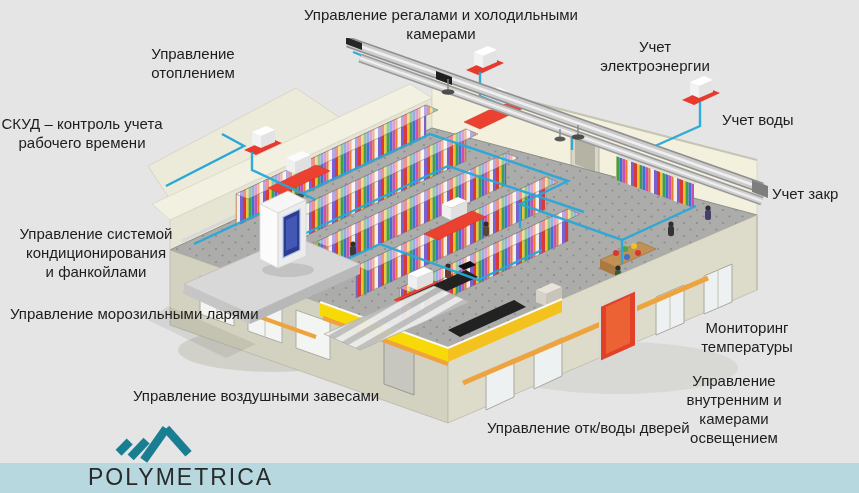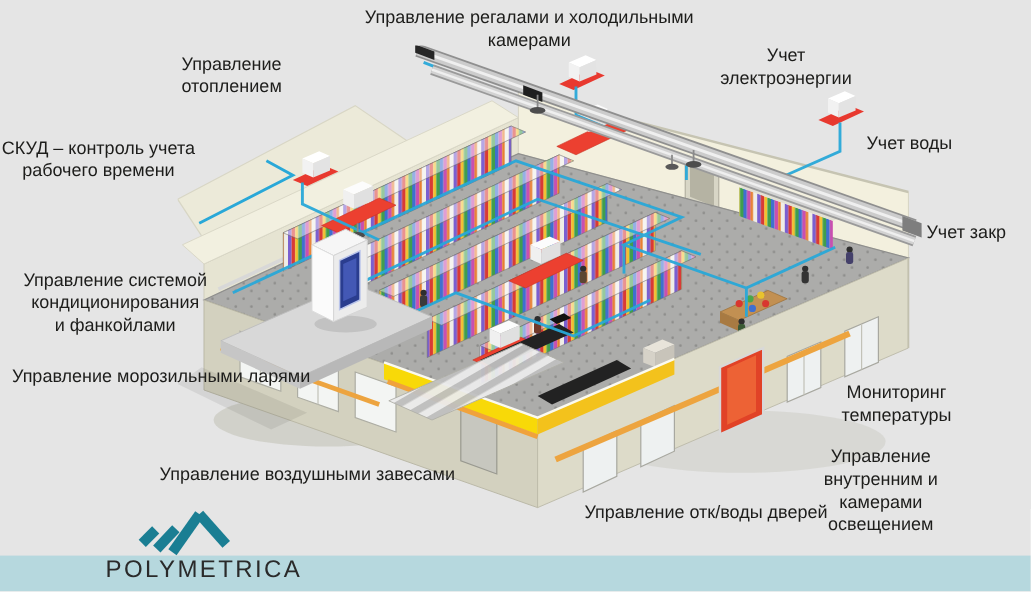--- a/index.html
+++ b/index.html
@@ -13,21 +13,21 @@
     font-size:15px;line-height:19px;color:#1d1d1b;
     white-space:pre-line;
   }
   .center{text-align:center;transform:translateX(-50%);}
   #footer-bar{
     position:absolute;left:0;bottom:0;width:859px;height:30px;
     background:#b6d8de;
   }
   #brand{
     position:absolute;left:88px;top:464px;
-    font-size:20px;letter-spacing:2px;color:#2a2a2a;text-align:center;
+    font-size:23px;letter-spacing:2px;color:#2a2a2a;text-align:center;
   }
   #logo-mark{position:absolute;left:112px;top:421px;}
   svg{display:block;}
 </style>
 </head>
 <body>
 
 <div id="stage">
 
   <svg viewBox="0 0 625 412" width="625" height="412" style="position:absolute;left:148px;top:38px;">

